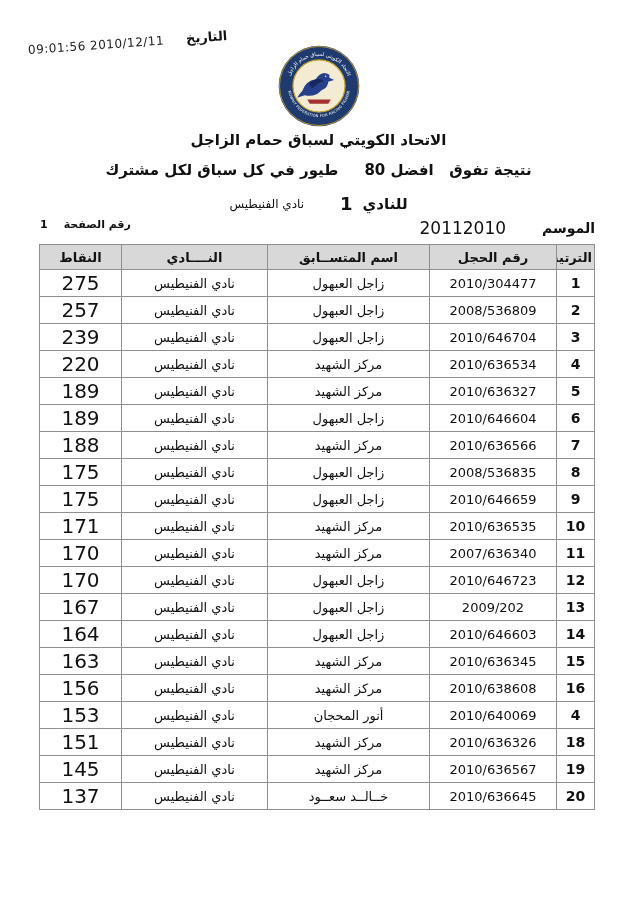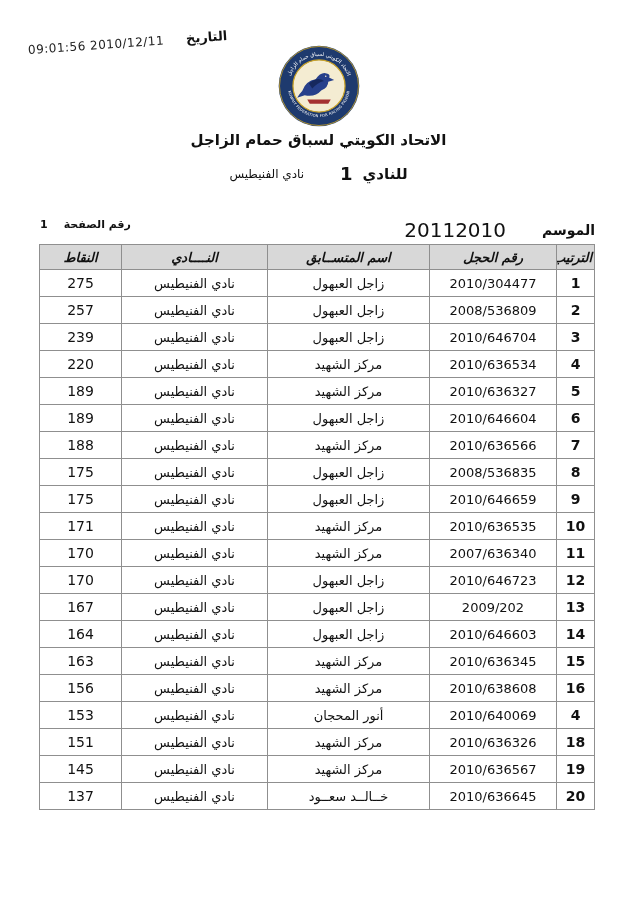--- a/index.html
+++ b/index.html
@@ -34,44 +34,44 @@
   .club-number{font-weight:bold;font-size:18px;margin:0 10px;}
   .club-name{font-size:12px;margin-right:26px;}
 
   
   .season-row{
     position:absolute;top:218px;left:40px;right:42px;
     display:flex;justify-content:space-between;align-items:center;direction:rtl;
   }
   .season-group{display:flex;align-items:center;gap:36px;}
   .season-label{font-weight:bold;font-size:14px;}
-  .season-value{font-size:20px;direction:ltr;}
+  .season-value{font-size:17px;direction:ltr;}
   .page-group{display:flex;align-items:center;gap:16px;align-self:flex-start;}
   .page-label{font-size:11px;font-weight:bold;}
   .page-value{font-size:11px;font-weight:bold;}
 
   
   table.results{
     position:absolute;top:244px;right:42px;
     width:555px;border-collapse:collapse;table-layout:fixed;
     direction:rtl;
   }
   .results th,.results td{
     border:1px solid #8f8f8f;
     text-align:center;vertical-align:middle;
     padding:0 2px;overflow:hidden;
   }
   .results th{
     background:#d8d8d8;height:24px;
-    font-size:13px;font-weight:bold;font-style:italic;
+    font-size:13px;font-weight:bold;
   }
   .results td{height:26px;font-size:13px;}
   .results td.c0{font-weight:bold;font-size:14px;}
   .results td.c1{direction:ltr;font-size:13px;}
-  .results td.c4{font-size:14px;}
+  .results td.c4{font-size:20px;}
 </style>
 </head>
 <body>
 
 <div class="page">
 
   <div class="date-block">
     <span class="date-value">09:01:56  2010/12/11</span>
     <span class="date-label">التاريخ</span>
   </div>
@@ -97,20 +97,21 @@
         <path d="M30 56 Q34 44 46 42 Q52 33 59 35 Q64 36 62 40 L68 43 L61 45 Q61 52 53 55 Q45 64 33 61 L24 64 Q27 59 30 56 Z" fill="#27408b"></path>
         <path d="M38 47 Q48 38 56 44 Q48 46 42 53 Z" fill="#16285e"></path>
         <circle cx="58" cy="38.5" r="0.9" fill="#f4ecd2"></circle>
       </g>
       <path d="M36 66 L64 66 L61 71 L39 71 Z" fill="#a53131"></path>
     </svg>
   </div>
 
   <div class="titles">
     <div class="title-federation">الاتحاد الكويتي لسباق حمام الزاجل</div>
+    <div class="title-result">نتيجة تفوق   افضل 80     طيور في كل سباق لكل مشترك</div>
     <div class="club-line">
       <span class="club-label">للنادي</span>
       <span class="club-number">1</span>
       <span class="club-name">نادي الفنيطيس</span>
     </div>
   </div>
 
   <div class="season-row">
     <div class="season-group">
       <span class="season-label">الموسم</span>

